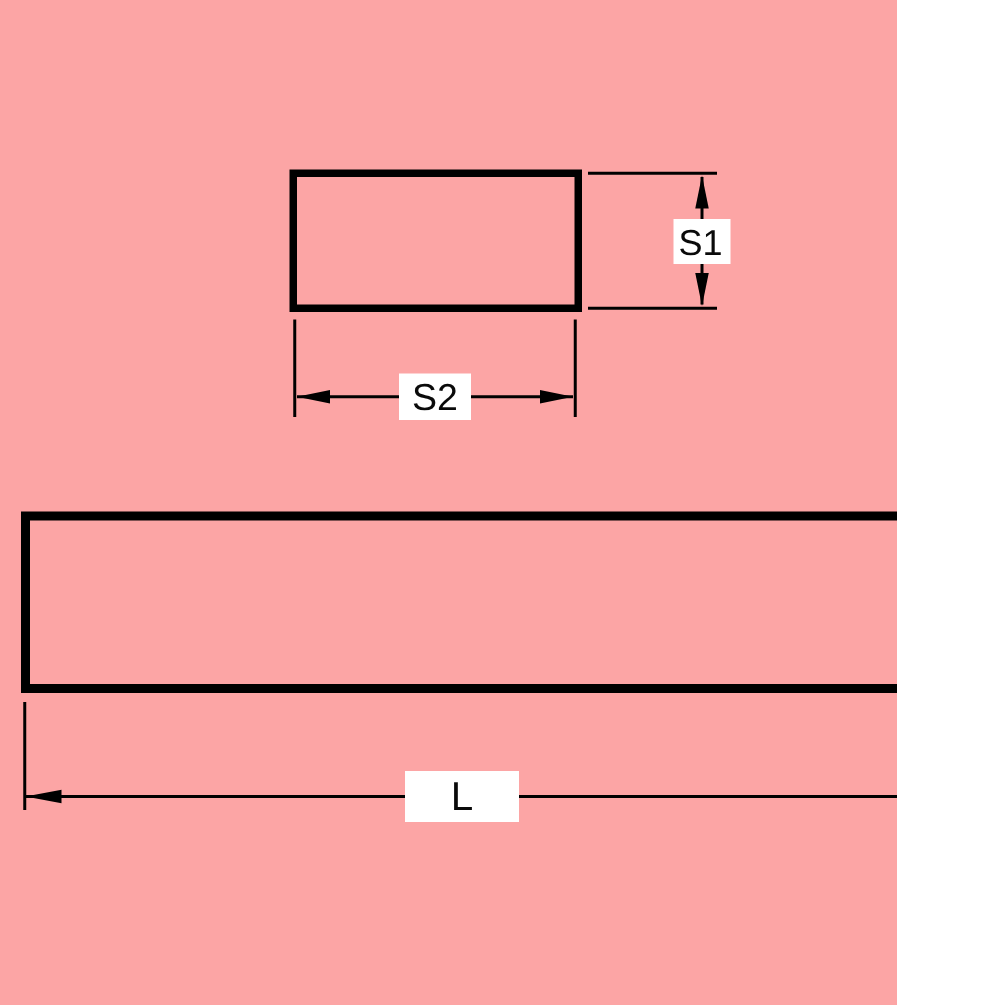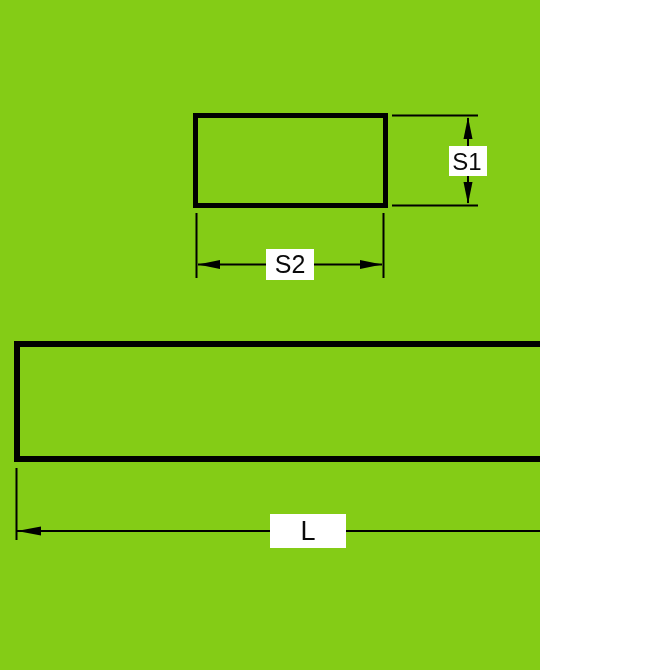--- a/index.html
+++ b/index.html
@@ -2,23 +2,23 @@
 <html><head>
 <meta charset="utf-8">
 <style>
   html, body {
     margin: 0;
     padding: 0;
     background: #ffffff;
   }
   .canvas {
     position: relative;
-    width: 540px;
+    width: 598px;
     height: 670px;
-    background: #84cc16;
+    background: #fca5a5;
     overflow: hidden;
   }
   svg {
     display: block;
   }
   .outline {
     fill: none;
     stroke: #000000;
   }
   .thin {

